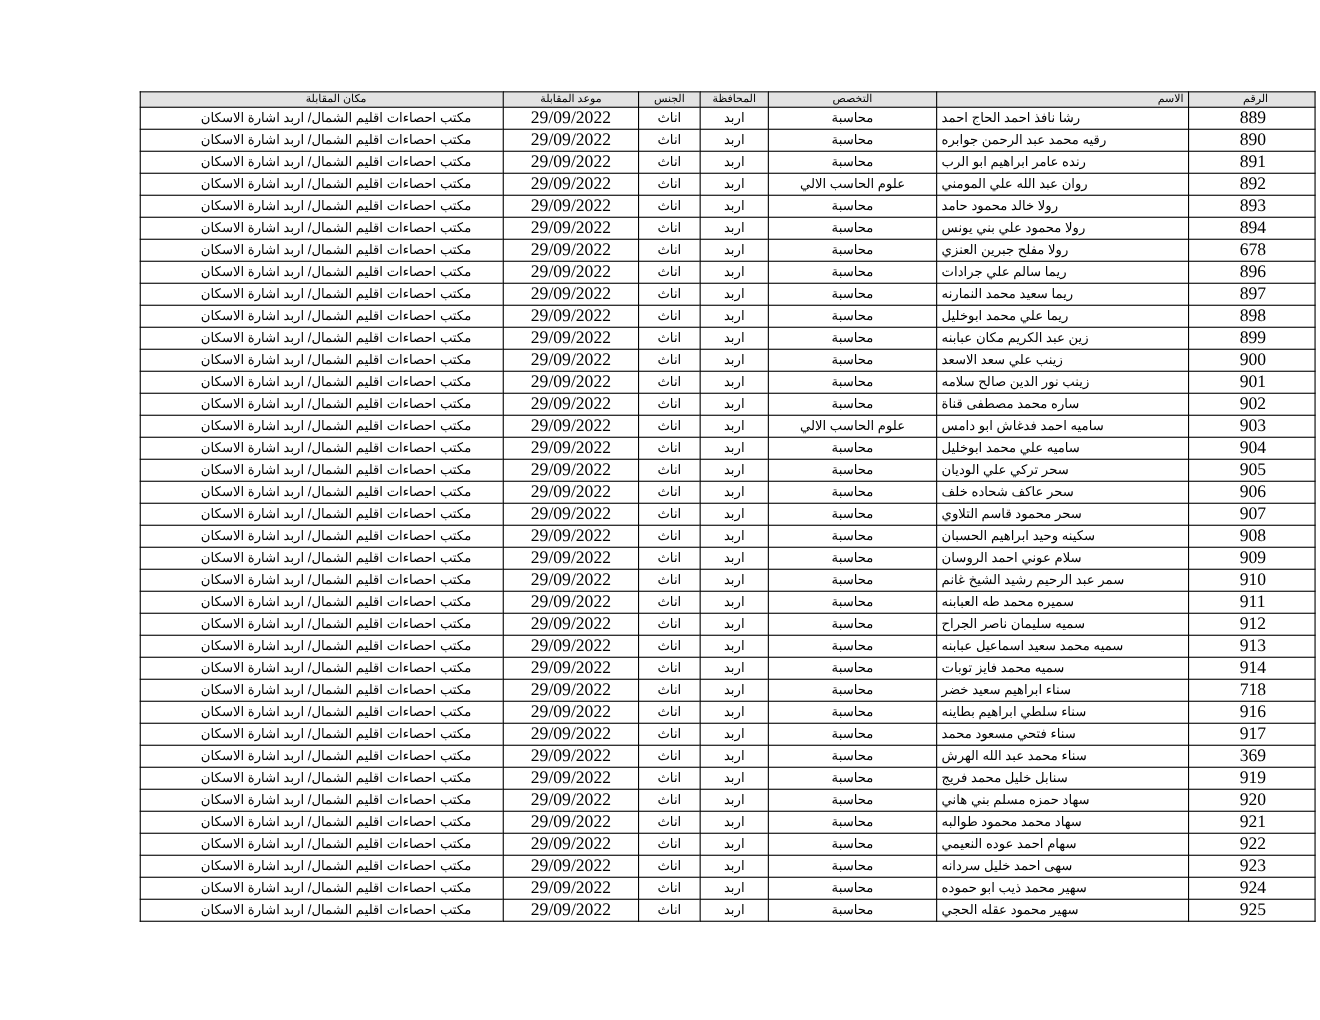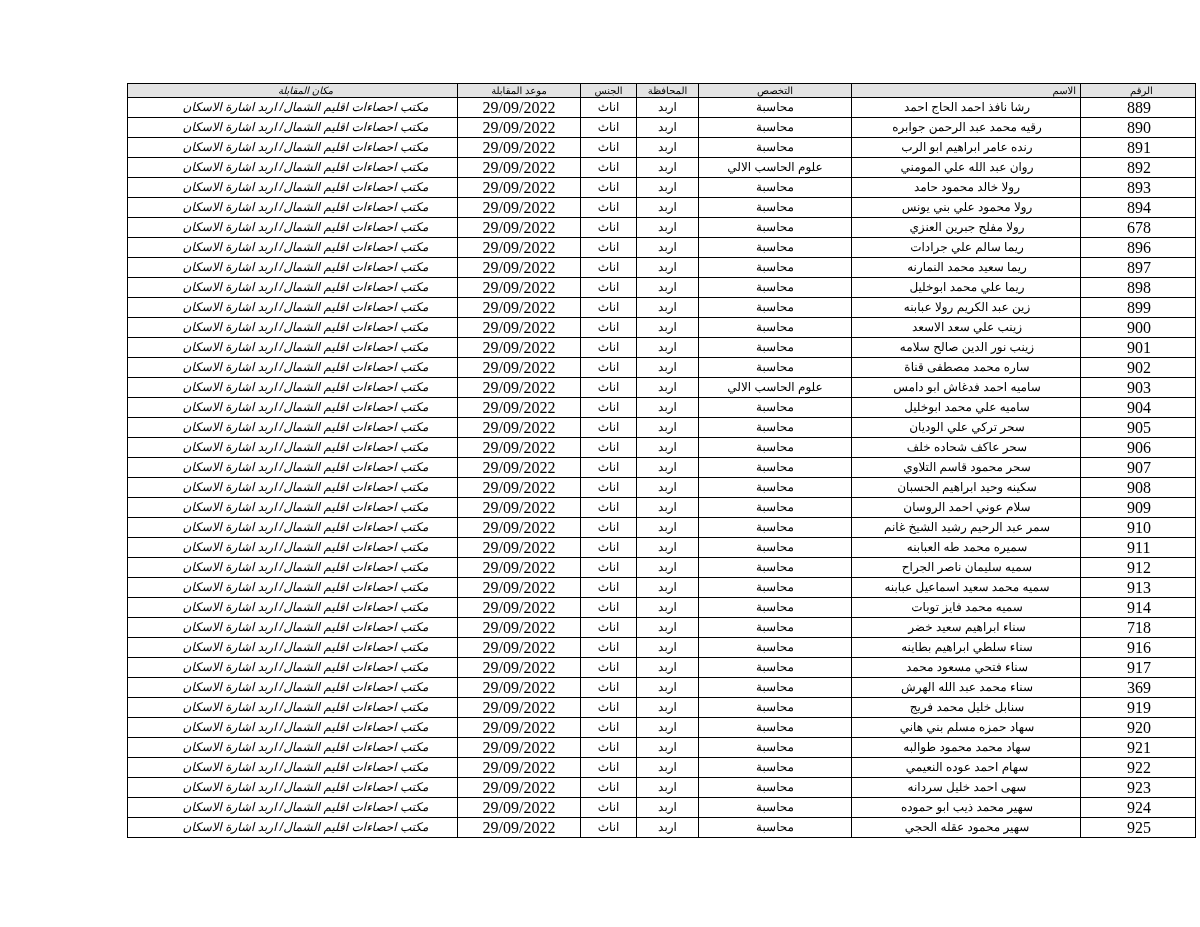--- a/index.html
+++ b/index.html
@@ -25,26 +25,26 @@
     height: 13px;
     line-height: 13px;
     text-align: center;
   }
   .sheet td {
     height: 19px;
     line-height: 19px;
     font-size: 12px;
   }
   .c-num { width: 66px; text-align: left; direction: ltr; font-family: "Liberation Serif", serif; font-size: 16px !important; }
-  .c-name { width: 220px; text-align: center; }
+  .c-name { width: 220px; text-align: left; }
   .c-spec { width: 144px; text-align: center; }
   .c-prov { width: 53px; text-align: center; }
   .c-gender { width: 47px; text-align: center; }
   .c-date { width: 114px; text-align: center; font-family: "Liberation Serif", serif; font-size: 16px !important; direction: ltr; }
-  .c-place { width: 295px; text-align: center; padding-left: 30px !important; font-style: italic; }
+  .c-place { width: 295px; text-align: center; padding-left: 30px !important; }
   .sheet td.c-num { padding-left: 46px; padding-right: 2px; }
   .sheet td.c-name { padding-right: 2px; }
 </style>
 </head>
 <body>
 
 <table class="sheet">
   <thead>
     <tr>
       <th class="c-num" style="text-align:center !important;font-family:'Liberation Sans',sans-serif;font-size:10px !important;padding-left:11px;">الرقم</th>
@@ -142,21 +142,21 @@
         <td class="c-num">898</td>
         <td class="c-name">ريما علي محمد ابوخليل</td>
         <td class="c-spec">محاسبة</td>
         <td class="c-prov">اربد</td>
         <td class="c-gender">اناث</td>
         <td class="c-date">29/09/2022</td>
         <td class="c-place">مكتب احصاءات اقليم الشمال/ اربد اشارة الاسكان</td>
       </tr>
       <tr>
         <td class="c-num">899</td>
-        <td class="c-name">زين عبد  الكريم رولا عبابنه</td>
+        <td class="c-name">زين عبد  الكريم مكان عبابنه</td>
         <td class="c-spec">محاسبة</td>
         <td class="c-prov">اربد</td>
         <td class="c-gender">اناث</td>
         <td class="c-date">29/09/2022</td>
         <td class="c-place">مكتب احصاءات اقليم الشمال/ اربد اشارة الاسكان</td>
       </tr>
       <tr>
         <td class="c-num">900</td>
         <td class="c-name">زينب علي سعد الاسعد</td>
         <td class="c-spec">محاسبة</td>

